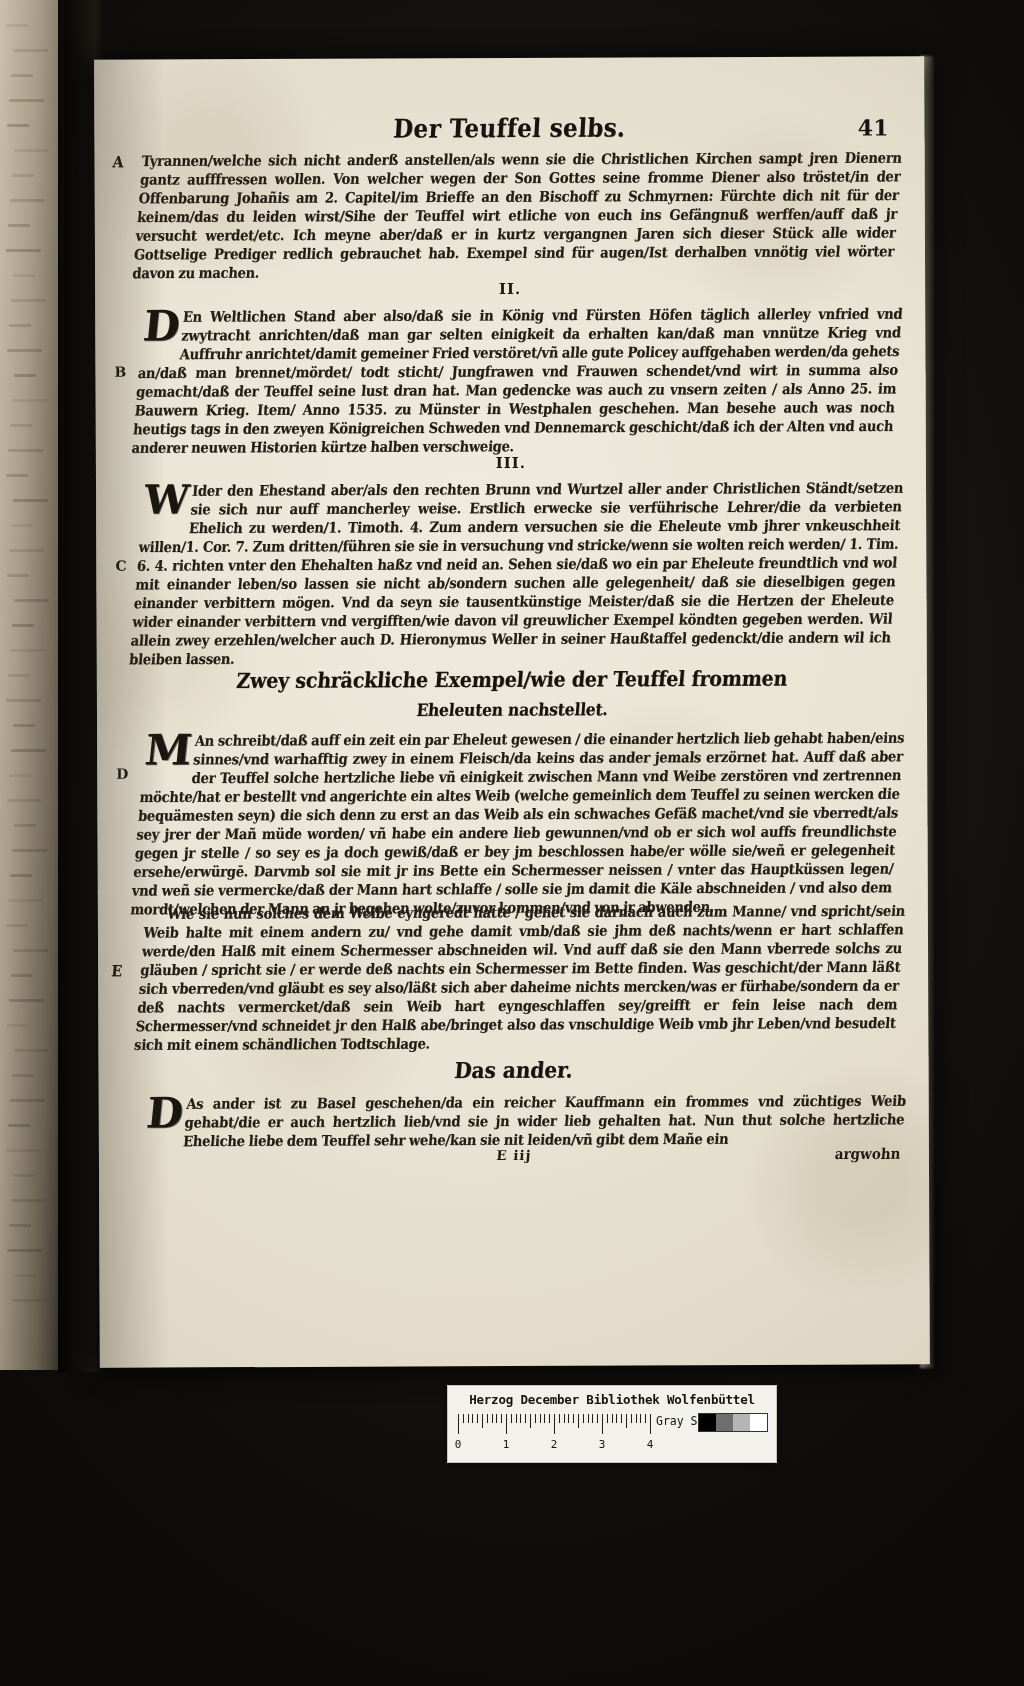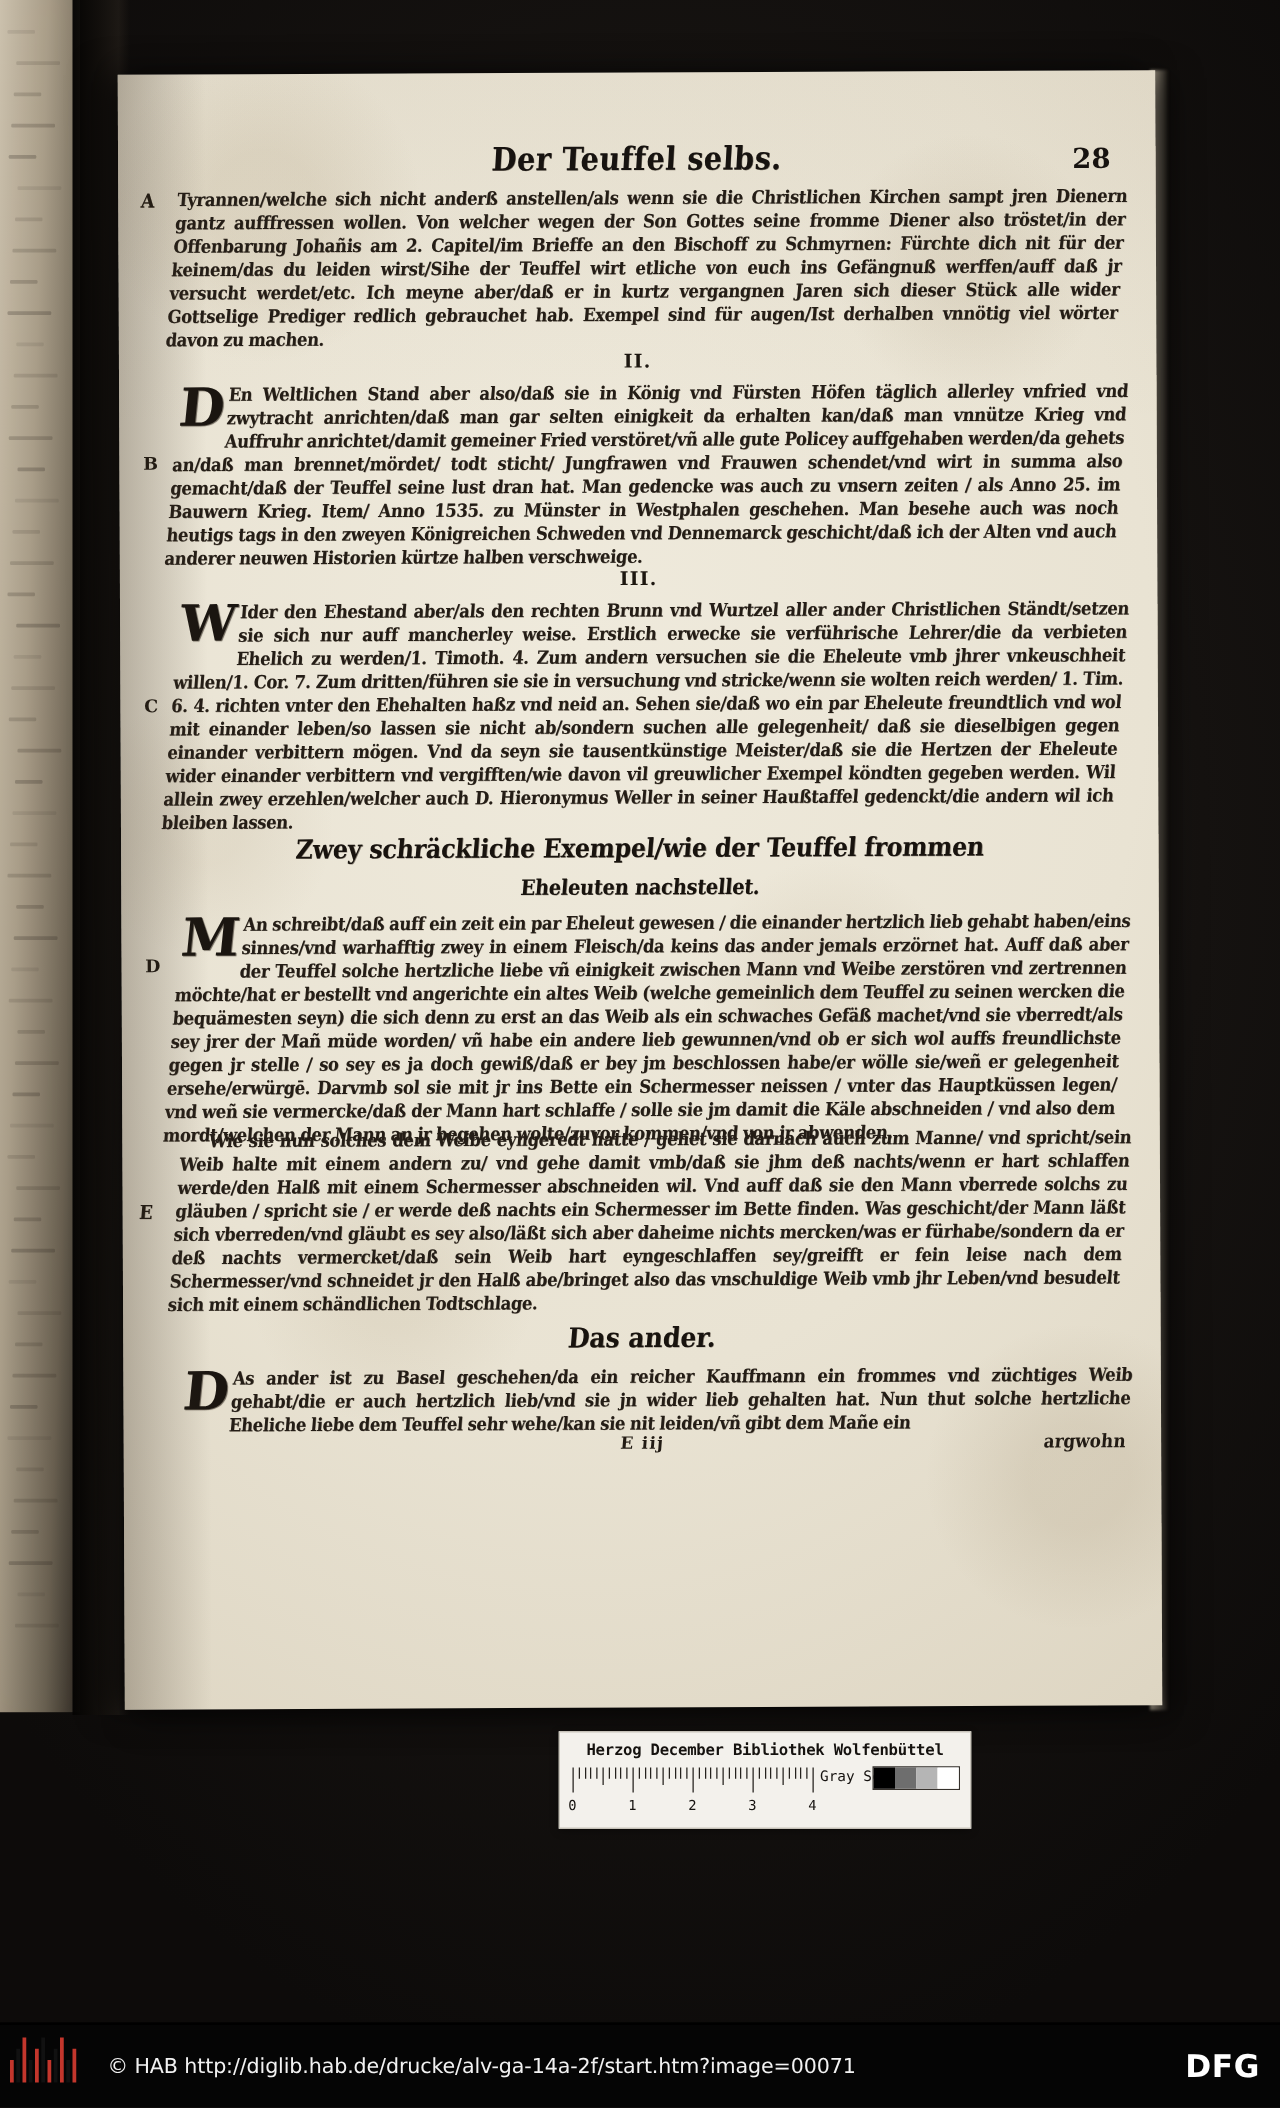--- a/index.html
+++ b/index.html
@@ -410,21 +410,21 @@
   </div>
 
   <div class="gutter"></div>
   <div class="page-edge"></div>
 
   <div class="page">
     <div class="textblock">
 
       <div class="runhead">
         <div class="runhead-title">Der Teuffel selbs.</div>
-        <div class="runhead-folio">28</div>
+        <div class="runhead-folio">41</div>
       </div>
 
       <div class="para fk">
         <span class="marginal" style="top:1px">A</span>
         <span>Tyrannen/welche sich nicht anderß anstellen/als wenn sie die Christlichen Kirchen sampt jren Dienern gantz aufffressen wollen. Von welcher wegen der Son Gottes seine fromme Diener also tröstet/in der Offenbarung Johañis am 2. Capitel/im Brieffe an den Bischoff zu Schmyrnen: Fürchte dich nit für der keinem/das du leiden wirst/Sihe der Teuffel wirt etliche von euch ins Gefängnuß werffen/auff daß jr versucht werdet/etc. Ich meyne aber/daß er in kurtz vergangnen Jaren sich dieser Stück alle wider Gottselige Prediger redlich gebrauchet hab. Exempel sind für augen/Ist derhalben vnnötig viel wörter davon zu machen.</span>
       </div>
 
       <div class="sect-num">II.</div>
 
       <div class="dropcap-para">
@@ -526,31 +526,14 @@
       <div class="gs-label">Gray Scale</div>
       <div class="gs-strip" id="gsstrip">
           <i style="background: rgb(0, 0, 0);"></i>
           <i style="background: rgb(110, 110, 110);"></i>
           <i style="background: rgb(181, 181, 181);"></i>
           <i style="background: rgb(255, 255, 255);"></i>
         </div>
     </div>
   </div>
 
-  <div class="footer">
-    <div class="footer-rule-left" id="footbars">
-        <i style="background: rgb(195, 54, 44); height: 18px;"></i>
-        <i style="background: rgb(17, 17, 17); height: 27px;"></i>
-        <i style="background: rgb(195, 54, 44); height: 36px;"></i>
-        <i style="background: rgb(17, 17, 17); height: 18px;"></i>
-        <i style="background: rgb(195, 54, 44); height: 27px;"></i>
-        <i style="background: rgb(17, 17, 17); height: 36px;"></i>
-        <i style="background: rgb(195, 54, 44); height: 18px;"></i>
-        <i style="background: rgb(17, 17, 17); height: 27px;"></i>
-        <i style="background: rgb(195, 54, 44); height: 36px;"></i>
-        <i style="background: rgb(17, 17, 17); height: 18px;"></i>
-        <i style="background: rgb(195, 54, 44); height: 27px;"></i>
-      </div>
-    <div class="footer-text">© HAB http://diglib.hab.de/drucke/alv-ga-14a-2f/start.htm?image=00071</div>
-    <div class="dfg-logo">DFG</div>
-  </div>
 
 </div>
 
 </body></html>

